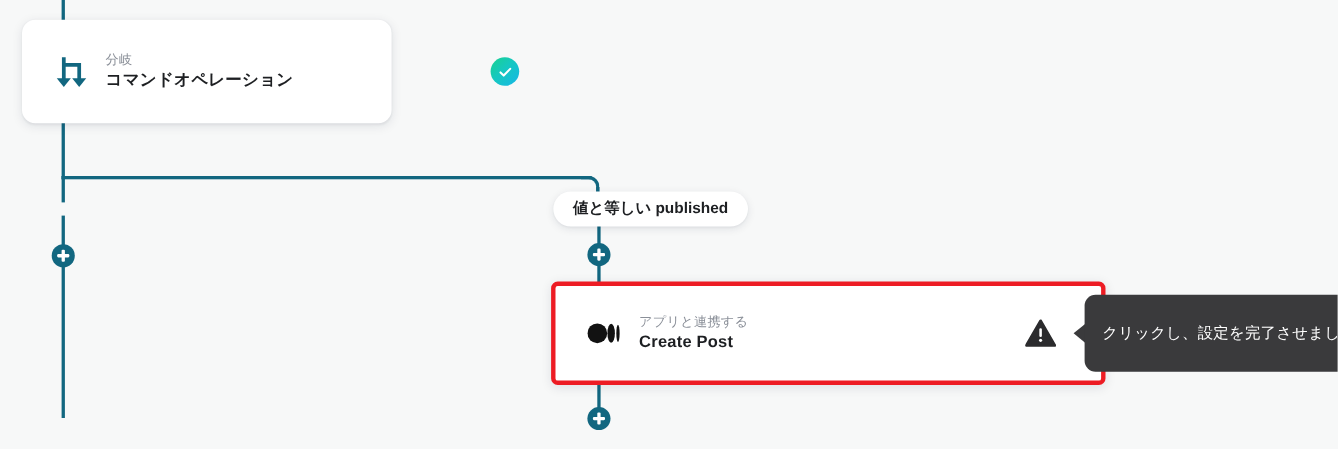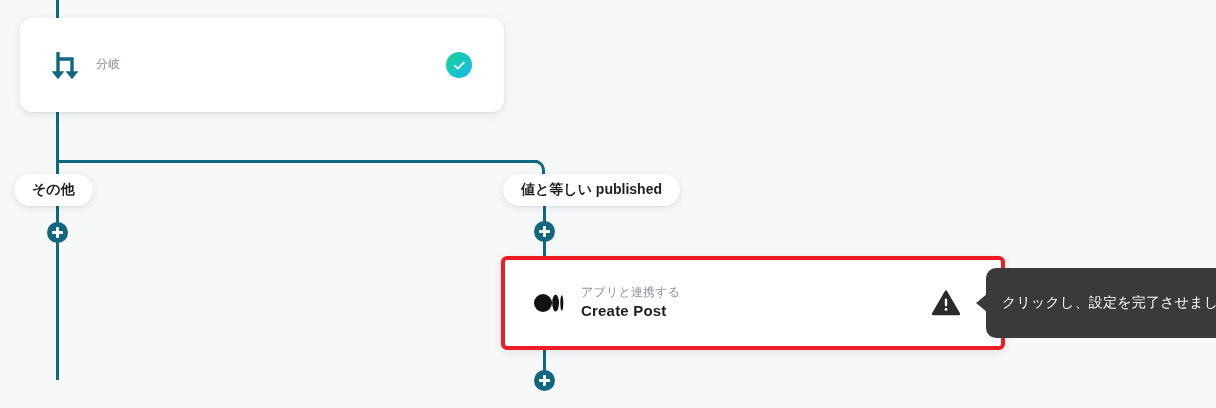--- a/index.html
+++ b/index.html
@@ -193,45 +193,43 @@
   <div class="line-v" style="left:56px; top:196px; height:40px;"></div>
 
   <div class="line-v" style="left:56px; top:236px; height:144px;"></div>
 
   <div class="line-v" style="left:543px; top:196px; height:40px;"></div>
 
   <div class="line-v" style="left:543px; top:236px; height:22px;"></div>
 
   <div class="line-v" style="left:543px; top:348px; height:28px;"></div>
 
-  <div class="node-card" style="left:20px; top:18px; width:484px; height:94px;align-items:center;">
+  <div class="node-card" style="left:20px; top:18px; width:336px; height:94px;align-items:center;">
     <div class="node-icon">
       <svg width="34" height="34" viewBox="0 0 34 34" aria-hidden="true">
         <g fill="none" stroke="#126780" stroke-width="3.4" stroke-linecap="butt">
           <path d="M11 4 L11 26"></path>
           <path d="M11 11 L25 11 L25 26"></path>
         </g>
         <path d="M4.6 23.2 L17.4 23.2 L11 31.2 Z" fill="#126780"></path>
         <path d="M18.6 23.2 L31.4 23.2 L25 31.2 Z" fill="#126780"></path>
       </svg>
     </div>
     <div class="node-text">
       <div class="node-sub">分岐</div>
+      <div class="node-title">コマンドオペレーション</div>
     </div>
   </div>
 
   <div class="badge-check" style="left:446px; top:52px;">
     <svg width="15" height="15" viewBox="0 0 16 16" aria-hidden="true">
       <path d="M3.2 8.4 L6.3 11.4 L12.6 4.9" fill="none" stroke="#ffffff" stroke-width="2" stroke-linecap="round" stroke-linejoin="round"></path>
     </svg>
   </div>
 
-  <div class="pill" style="left:14px; top:174px;">
-    <span>その他</span>
-  </div>
 
   <div class="pill" style="left:503px; top:174px;justify-content:flex-end;">
     <span>値と等しい published</span>
   </div>
 
   <div class="plus-btn" style="left:47px; top:222px;"></div>
 
   <div class="plus-btn" style="left:534px; top:221px;"></div>
 
   <div class="plus-btn" style="left:534px; top:370px;"></div>

